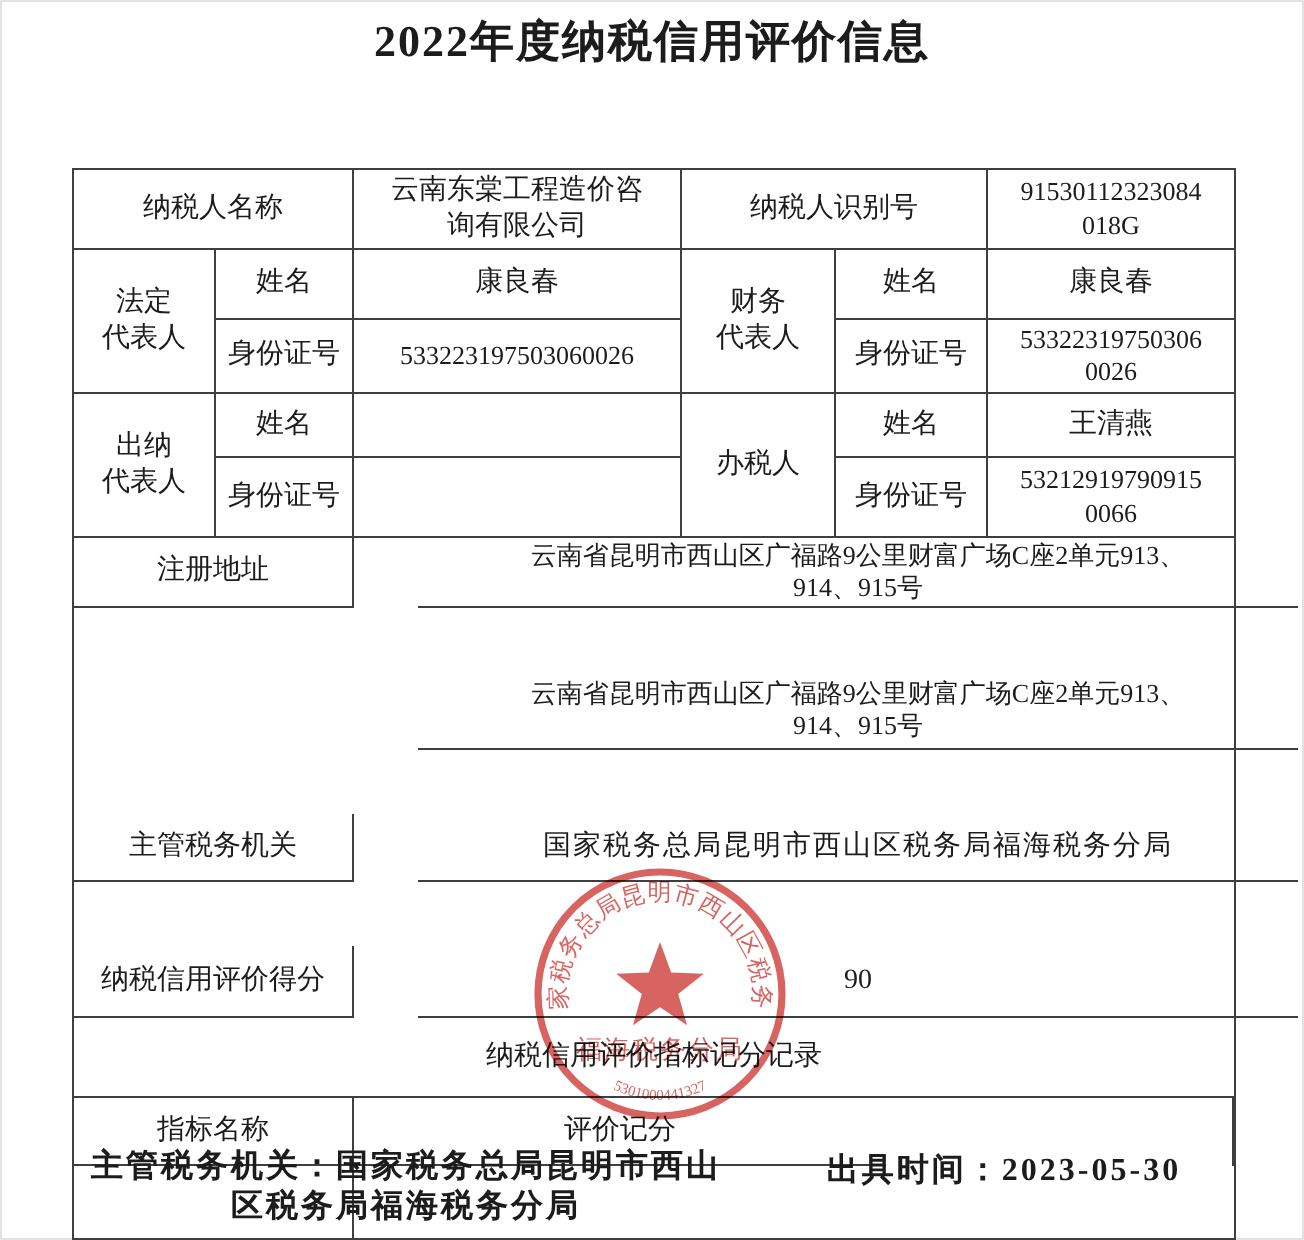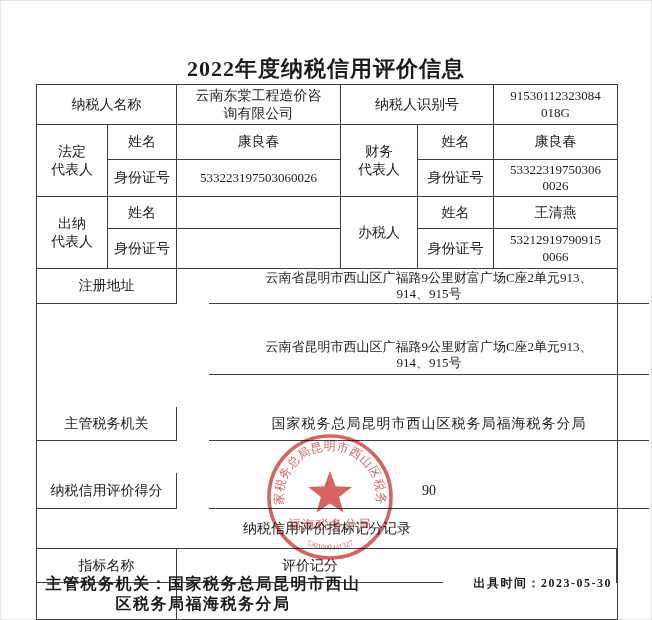--- a/index.html
+++ b/index.html
@@ -1,40 +1,40 @@
 <!DOCTYPE html>
 <html><head>
 <meta charset="utf-8">
 <style>
   html,body{margin:0;padding:0;}
   body{width:652px;height:620px;background:#ffffff;font-family:"Liberation Serif","DejaVu Serif",serif;color:#1c1c1c;}
   .page{position:relative;width:652px;height:620px;background:#fff;box-shadow:inset 0 0 0 1px #e3e3e3;overflow:hidden;}
-  .title{position:absolute;top:6px;left:0;width:100%;text-align:center;font-size:22px;font-weight:bold;letter-spacing:1px;margin-top:48px;}
+  .title{position:absolute;top:6px;left:0;width:100%;text-align:center;font-size:22px;font-weight:bold;letter-spacing:1px;}
   .tbl{position:absolute;left:36px;top:84px;width:582px;border:1px solid #3f3f3f;box-sizing:border-box;background:transparent;}
   .sec{display:grid;}
   #sec1{grid-template-columns:71px 69px 164px 77px 76px 123px;grid-template-rows:40px 35px 37px 32px 40px;}
   #sec2{grid-template-columns:140px 440px;grid-template-rows:35px 39px 34px 36px;gap:32px;}
   #sec3{grid-template-columns:140px 132px 134px 174px;grid-template-rows:32px;}
   #sec4{grid-template-columns:580px;grid-template-rows:40px;}
   #sec5{grid-template-columns:140px 266px 174px;grid-template-rows:34px 36px;}
   .c{border-right:1px solid #3f3f3f;border-bottom:1px solid #3f3f3f;box-sizing:border-box;
      display:flex;align-items:center;justify-content:center;text-align:center;
      padding:1px 3px;font-size:14px;line-height:1.25;}
   .c.last{border-right:none;font-family:Liberation Serif, serif;}
   .c.bot{border-bottom:none;}
   .pre{white-space:pre-line;}
   .sm{font-size:13px;}
   .ls1{letter-spacing:1px;}
   .stamp{position:absolute;left:245px;top:412px;width:170px;height:170px;pointer-events:none;
          opacity:0.82;mix-blend-mode:multiply;}
   .footer{position:absolute;left:0;top:560px;width:652px;}
   .footer-left{position:absolute;left:38px;top:2px;width:330px;text-align:center;
                font-size:16px;font-weight:bold;letter-spacing:1.5px;line-height:1.25;margin-top:12px;}
-  .footer-right{position:absolute;left:392px;top:15px;width:220px;text-align:right;
-                font-size:12px;font-weight:bold;letter-spacing:1.5px;}
+  .footer-right{position:absolute;left:392px;top:15px;width:220px;text-align:center;
+                font-size:16px;font-weight:bold;letter-spacing:1.5px;}
 </style>
 </head>
 <body>
 
 <div class="page">
 
   <div class="title">2022年度纳税信用评价信息</div>
 
   <div class="tbl">
 

